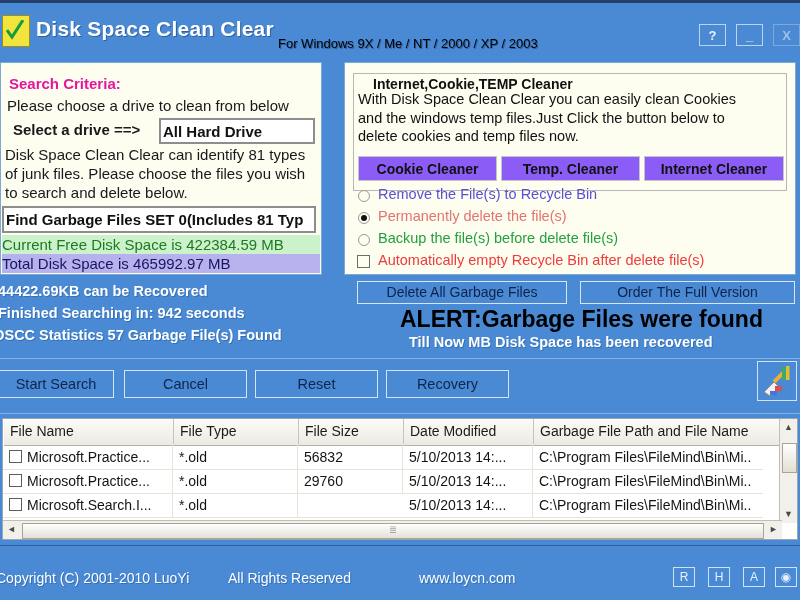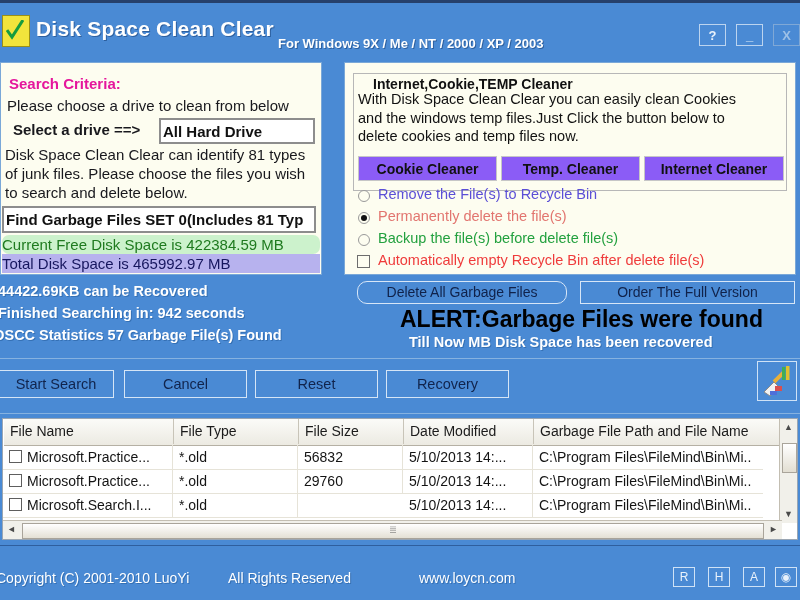--- a/index.html
+++ b/index.html
@@ -12,22 +12,22 @@
   .app{position:relative;width:800px;height:600px;background:#4a8ad4;}
 
   
   .titlebar{position:absolute;left:0;top:0;width:800px;height:56px;background:#4a8ad4;
             border-top:3px solid #26406b;}
   .app-icon{position:absolute;left:2px;top:12px;width:26px;height:30px;
             background:#f2e43c;border:1px solid #9a8f18;}
   .app-icon .tick{position:absolute;left:3px;top:4px;width:18px;height:20px;}
   .app-title{position:absolute;left:36px;top:14px;font-size:21px;font-weight:bold;
              color:#ffffff;letter-spacing:0.2px;text-shadow:1px 1px 0 #2d5f9e;}
-  .app-sub{position:absolute;left:278px;top:33px;font-size:13px;font-weight:bold;
-           color:#ffffff;text-shadow:1px 1px 0 #2d5f9e;}
+  .app-sub{position:absolute;left:278px;top:33px;font-size:13px;font-weight:normal;
+           color:#000000;text-shadow:1px 1px 0 #2d5f9e;}
   .wbtn{position:absolute;top:21px;width:27px;height:22px;border:1px solid #bcd4ef;
         color:#e9f2fc;font-size:13px;font-weight:bold;text-align:center;line-height:21px;
         background:transparent;box-sizing:border-box;}
   .wbtn.help{left:699px;}
   .wbtn.min{left:736px;color:#dce9f7;}
   .wbtn.close{left:773px;color:#9dc0e6;border-color:#7fa8d6;}
 
   
   .panel{position:absolute;background:#fdfdf0;border:1px solid #7aa8d8;box-sizing:border-box;}
   .panel-left{left:0px;top:62px;width:322px;height:213px;}
@@ -35,21 +35,21 @@
 
   .lbl{position:absolute;font-size:15px;color:#18181d;white-space:nowrap;text-align:center;}
   .pink{color:#e5169c;font-weight:bold;font-size:15px;}
   .bold{font-weight:bold;}
 
   select.combo{position:absolute;font-family:"Liberation Sans",sans-serif;font-size:15px;
     font-weight:bold;color:#111;background:#ffffff;border:2px solid #8d8d8d;
     box-sizing:border-box;padding:0 2px;-webkit-appearance:none;appearance:none;}
 
   .green-bar{position:absolute;background:#ccf2cc;color:#1f7a1f;font-size:15px;
-             white-space:nowrap;border-radius:7px;}
+             white-space:nowrap;}
   .purple-bar{position:absolute;background:#b7b2ee;color:#16165e;font-size:15px;
               white-space:nowrap;}
 
   
   .groupbox{position:absolute;left:8px;top:10px;width:434px;height:118px;
             border:1px solid #b7b7b7;box-sizing:border-box;}
   .group-title{position:absolute;left:16px;top:2px;background:#fdfdf0;padding:0 3px;
                font-size:14px;font-weight:bold;color:#111;}
   .group-text{position:absolute;left:4px;top:16px;width:428px;font-size:14.5px;
               color:#111;line-height:18.5px;}
@@ -179,21 +179,21 @@
     <div class="opt" style="left:33px;top:167px;color:#23a13f;">Backup the file(s) before delete file(s)</div>
 
     <div class="cbox" style="left:12px;top:192px;"></div>
     <div class="opt" style="left:33px;top:189px;color:#ef3b3b;">Automatically empty Recycle Bin after delete file(s)</div>
   </div>
 
   <div class="stat" style="left:-2px;top:283px;">44422.69KB can be Recovered</div>
   <div class="stat" style="left:-2px;top:305px;">Finished Searching in: 942 seconds</div>
   <div class="stat" style="left:-6px;top:327px;">DSCC Statistics 57 Garbage File(s) Found</div>
 
-  <div class="flatbtn" style="left:357px;top:281px;width:210px;height:23px;line-height:21px;border-radius:10px;">Delete All Garbage Files</div>
+  <div class="flatbtn" style="left:357px;top:281px;width:210px;height:23px;line-height:21px;">Delete All Garbage Files</div>
   <div class="flatbtn" style="left:580px;top:281px;width:215px;height:23px;line-height:21px;">Order The Full Version</div>
   <div class="alert" style="left:400px;top:306px;">ALERT:Garbage Files were found</div>
   <div class="recovered" style="left:409px;top:334px;">Till Now MB Disk Space has been recovered</div>
 
   <div class="actionbar">
     <div class="abtn" style="left:-2px;width:116px;">Start Search</div>
     <div class="abtn" style="left:124px;width:123px;">Cancel</div>
     <div class="abtn" style="left:255px;width:123px;">Reset</div>
     <div class="abtn" style="left:386px;width:123px;">Recovery</div>
   </div>

